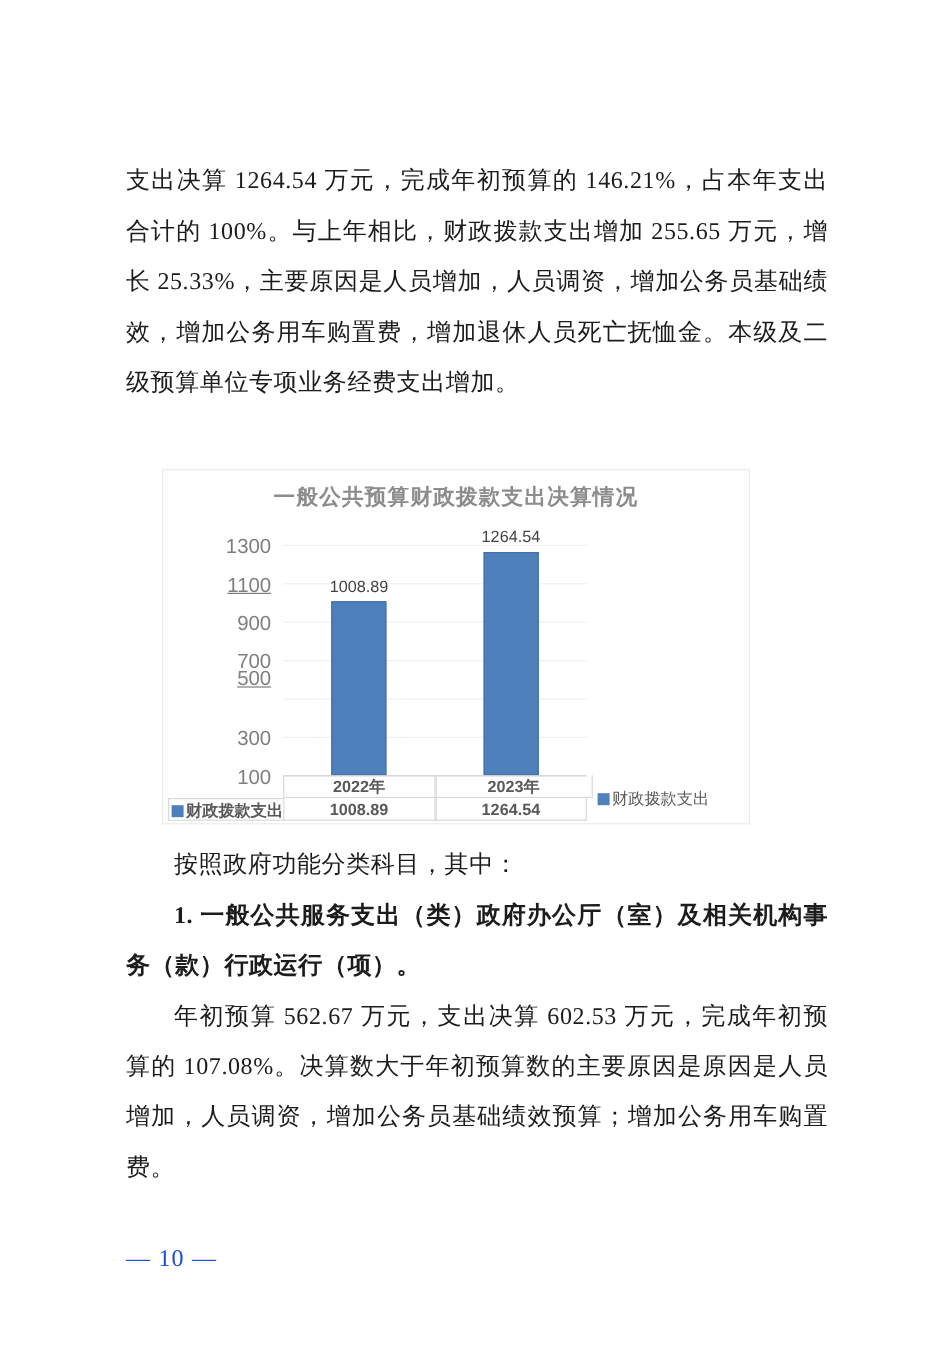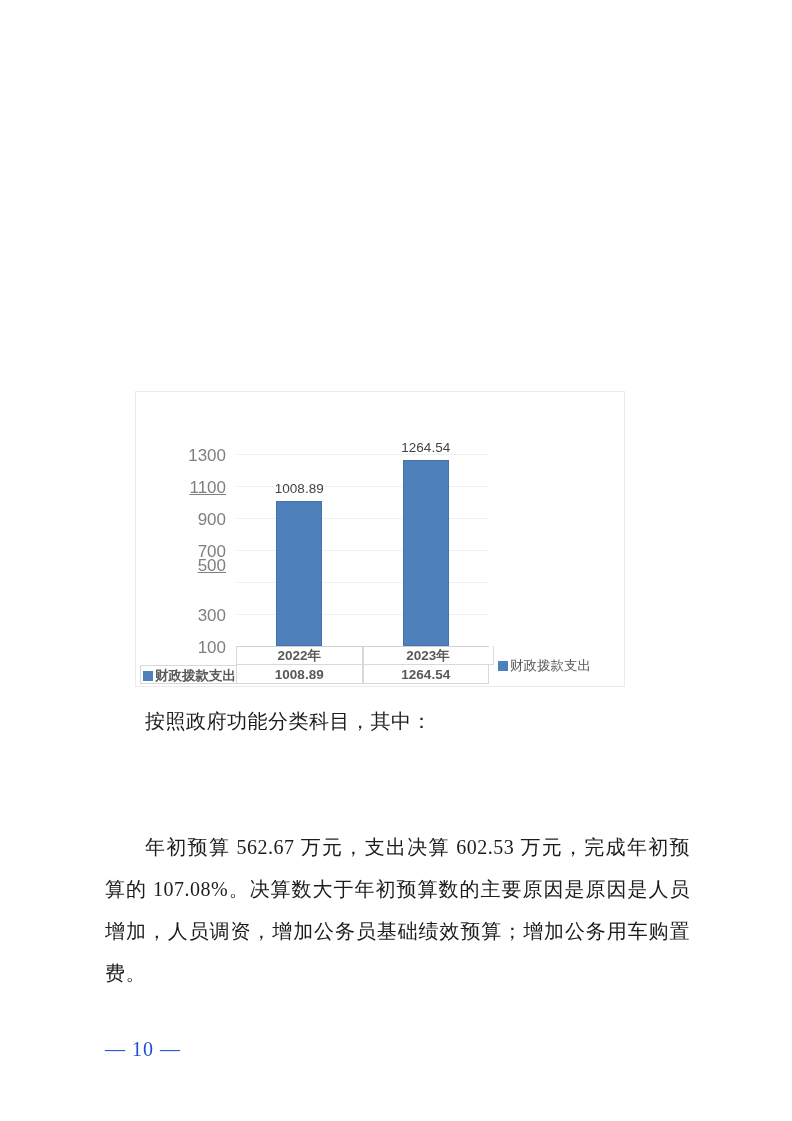--- a/index.html
+++ b/index.html
@@ -74,22 +74,24 @@
   .legend{
     position:absolute;left:362px;top:265px;
     font-size:13.5px;color:#595959;white-space:nowrap;
   }
 </style>
 </head>
 <body>
 
 <div class="page">
 
+  <div id="para1" class="bodytext">支出决算 1264.54 万元，完成年初预算的 146.21%，占本年支出合计的 100%。与上年相比，财政拨款支出增加 255.65 万元，增长 25.33%，主要原因是人员增加，人员调资，增加公务员基础绩效，增加公务用车购置费，增加退休人员死亡抚恤金。本级及二级预算单位专项业务经费支出增加。</div>
 
   <div class="chart-box">
+    <div class="chart-title">一般公共预算财政拨款支出决算情况</div>
     <div id="plot"></div>
     <div class="legend" id="legend"><span class="swatch" style="background: rgb(78, 128, 188);"></span>财政拨款支出</div>
   <div class="gridline" style="top: 62px;"></div>
       <div class="ytick" style="top: 54px;">1300</div>
       <div class="gridline" style="top: 94px;"></div>
       <div class="ytick" style="top: 86px; text-decoration: underline;">1100</div>
       <div class="gridline" style="top: 126px;"></div>
       <div class="ytick" style="top: 118px;">900</div>
       <div class="gridline" style="top: 158px;"></div>
       <div class="ytick" style="top: 150px;">700</div>
@@ -106,18 +108,19 @@
       <div class="axisline" style="top: 254px;"></div>
       <div class="tcell tborder" style="left: 100px; top: 254px; width: 126.5px; border-top: none;">2022年</div>
       <div class="tcell tborder" style="left: 100px; top: 273px; width: 126.5px; border-top: none;">1008.89</div>
       <div class="tcell tborder" style="left: 226.5px; top: 254px; width: 131px; border-top: none;">2023年</div>
       <div class="tcell tborder" style="left: 226.5px; top: 273px; width: 126.5px; border-top: none;">1264.54</div>
       <div class="tcell tborder rowlabel" style="left: 4px; top: 273px; width: 96px; border-right: none;"><span class="swatch" style="background: rgb(78, 128, 188);"></span>财政拨款支出</div>
     </div>
 
   <div id="para-after-chart" class="bodytext indent">按照政府功能分类科目，其中：</div>
 
+  <div id="heading1" class="bodytext indent bold">1. 一般公共服务支出（类）政府办公厅（室）及相关机构事务（款）行政运行（项）。</div>
 
   <div id="para2" class="bodytext indent">年初预算 562.67 万元，支出决算 602.53 万元，完成年初预算的 107.08%。决算数大于年初预算数的主要原因是原因是人员增加，人员调资，增加公务员基础绩效预算；增加公务用车购置费。</div>
 
   <div class="pagenum">— 10 —</div>
 
 </div>
 
 </body></html>

